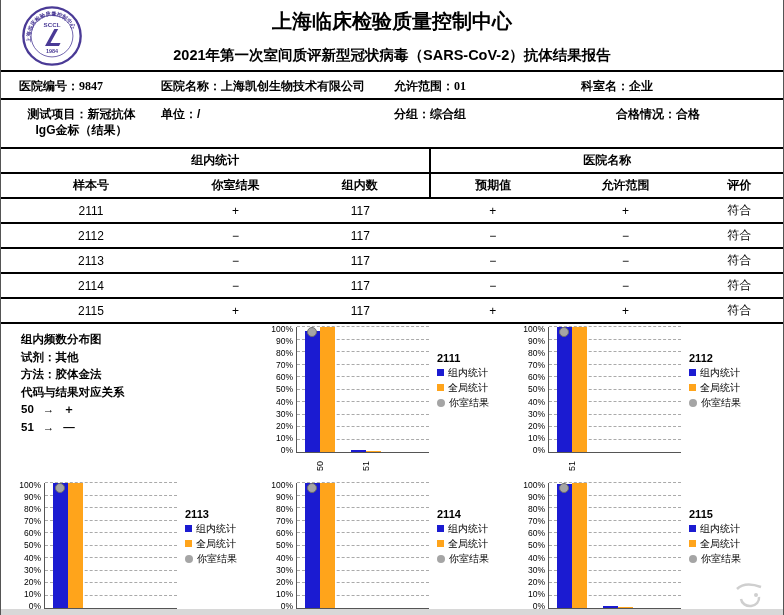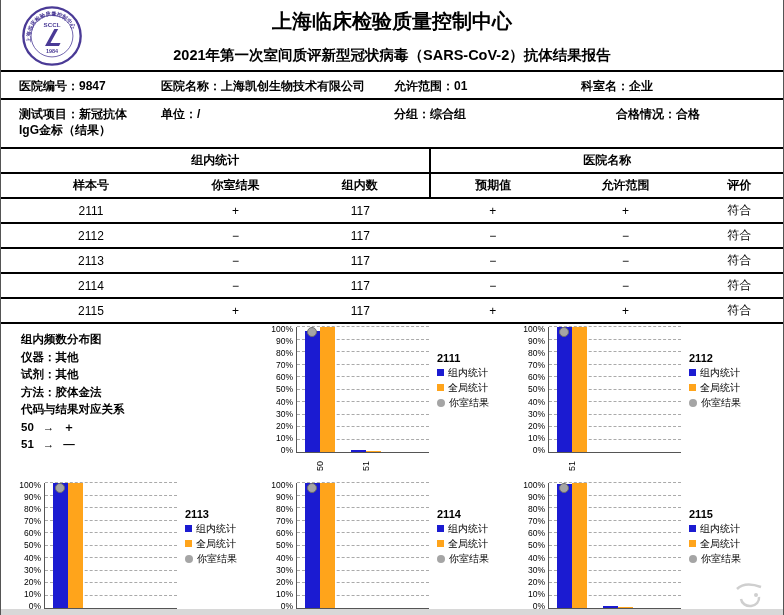--- a/index.html
+++ b/index.html
@@ -12,22 +12,22 @@
   }
   
   .hdr { position:relative; height:70px; }
   .logo { position:absolute; left:18px; top:5px; width:66px; height:62px; }
   .titles { text-align:center; padding-top:8px; }
   .org-title { font-size:20px; font-weight:bold; margin:0 0 11px 0; }
   .report-title { font-size:14.5px; font-weight:bold; margin:0; }
   .rule { border-top:2px solid #000; margin:0; }
   
   .info-row { position:relative; font-size:12px; font-weight:bold; }
-  .info-row.r1 { height:26px; border-bottom:2px solid #000; }
-  .info-row.r2 { height:47px; border-bottom:2px solid #000; }
+  .info-row.r1 { height:26px; border-bottom:2px solid #000;font-family:Liberation Serif, serif; }
+  .info-row.r2 { height:47px; border-bottom:2px solid #000;text-align:center; }
   .cell { position:absolute; top:6px; white-space:nowrap; }
   .cell.wrap { white-space:normal; line-height:16px; }
   
   table.results { width:100%; border-collapse:collapse; table-layout:fixed; }
   table.results th { font-size:12px; font-weight:bold; padding:3px 0; border-bottom:2px solid #000; }
   table.results td { font-size:12px; font-weight:normal; text-align:center; padding:3px 0; border-bottom:2px solid #000; height:15px; }
   .divR { border-right:2px solid #000; }
   
   .charts-grid {
     display:grid; grid-template-columns:252px 252px 252px;
@@ -168,21 +168,20 @@
           <td>+</td>
           <td>符合</td>
         </tr>
       </tbody>
     </table>
 
   <div class="charts-grid">
     <div class="side-info">
       <div>组内频数分布图</div>
       <div id="si-lines">
-          <div>仪器：其他</div>
           <div>试剂：其他</div>
           <div>方法：胶体金法</div>
           <div>代码与结果对应关系</div>
         </div>
       <div id="si-codes">
           <div class="si-code">
             <span>50</span>
             <span>→</span>
             <span>＋</span>
           </div>

